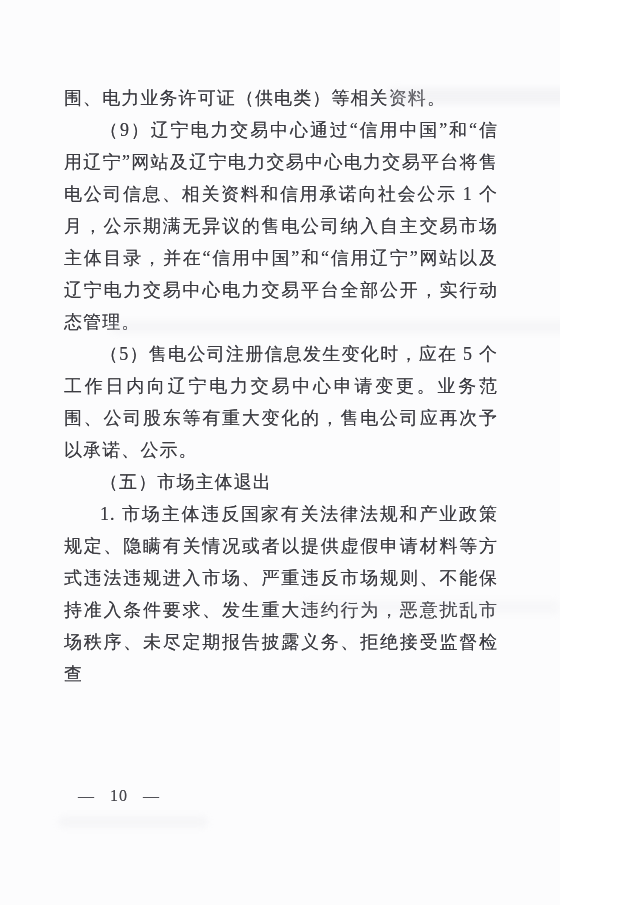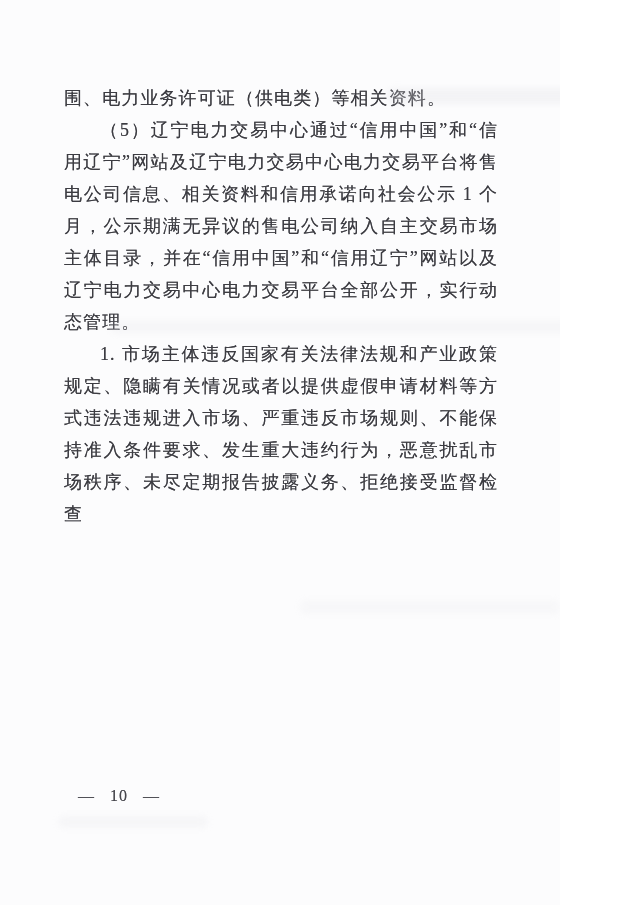--- a/index.html
+++ b/index.html
@@ -50,21 +50,23 @@
   .artifact.a3 { left: 300px; top: 600px; width: 260px; height: 14px; opacity: 0.15; }
   .artifact.a4 { left: 58px;  top: 816px; width: 150px; height: 12px; opacity: 0.2; }
 </style>
 </head>
 <body>
 
 <div class="sheet">
 
   <div class="body-text">
     <p>围、电力业务许可证（供电类）等相关资料。</p>
-    <p class="indent">（5）辽宁电力交易中心通过“信用中国”和“信用辽宁”网站及辽宁电力交易中心电力交易平台将售电公司信息、相关资料和信用承诺向社会公示 1 个月，公示期满无异议的售电公司纳入自主交易市场主体目录，并在“信用中国”和“信用辽宁”网站以及辽宁电力交易中心电力交易平台全部公开，实行动态管理。</p>
+    <p class="indent">（9）辽宁电力交易中心通过“信用中国”和“信用辽宁”网站及辽宁电力交易中心电力交易平台将售电公司信息、相关资料和信用承诺向社会公示 1 个月，公示期满无异议的售电公司纳入自主交易市场主体目录，并在“信用中国”和“信用辽宁”网站以及辽宁电力交易中心电力交易平台全部公开，实行动态管理。</p>
+    <p class="indent">（5）售电公司注册信息发生变化时，应在 5 个工作日内向辽宁电力交易中心申请变更。业务范围、公司股东等有重大变化的，售电公司应再次予以承诺、公示。</p>
+    <p class="indent">（五）市场主体退出</p>
     <p class="indent">1. 市场主体违反国家有关法律法规和产业政策规定、隐瞒有关情况或者以提供虚假申请材料等方式违法违规进入市场、严重违反市场规则、不能保持准入条件要求、发生重大违约行为，恶意扰乱市场秩序、未尽定期报告披露义务、拒绝接受监督检查</p>
   </div>
 
   <div class="footer">— 10 —</div>
 
   <div class="artifact a1"></div>
   <div class="artifact a2"></div>
   <div class="artifact a3"></div>
   <div class="artifact a4"></div>
 

